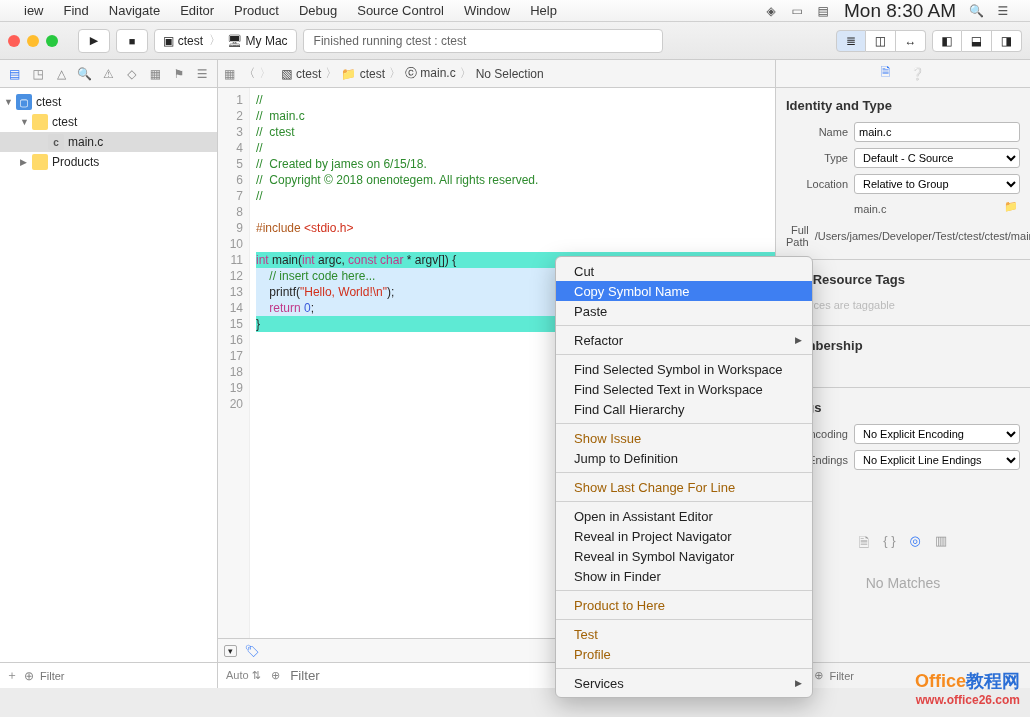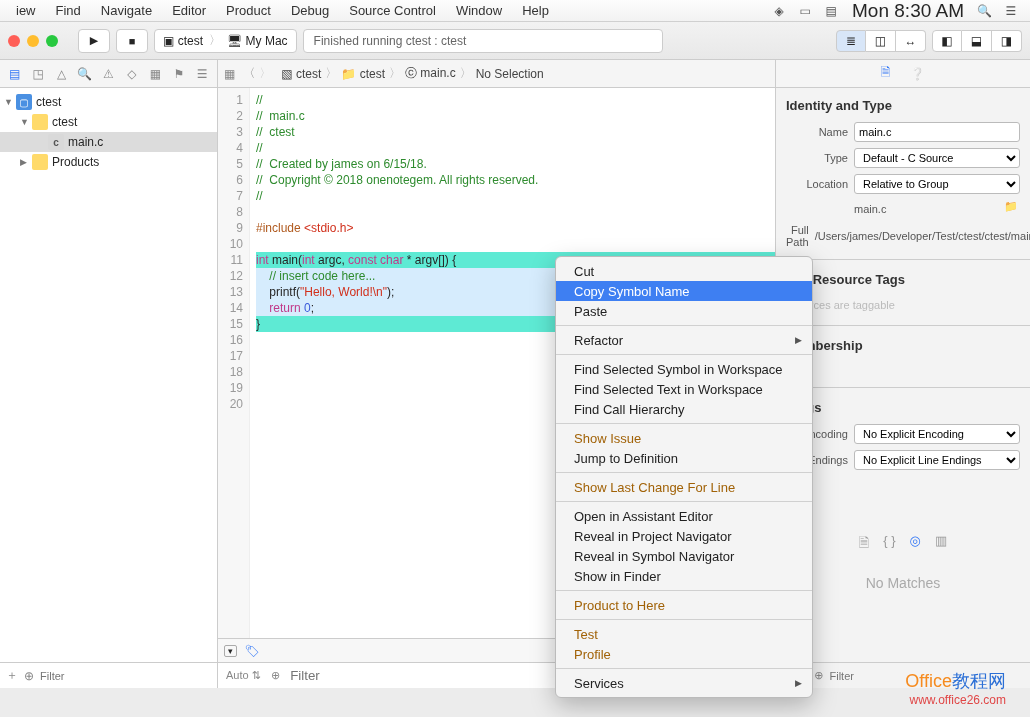--- a/index.html
+++ b/index.html
@@ -1,19 +1,19 @@
 <!DOCTYPE html>
 <html><head>
 <meta charset="utf-8">
 <style>
 * { margin:0; padding:0; box-sizing:border-box; font-family:-apple-system,"Helvetica Neue",Arial,sans-serif; }
 body { width:1030px; height:717px; background:#ececec; font-size:12px; color:#262626; overflow:hidden; position:relative; }
 
 
-.menubar { height:22px; background:linear-gradient(#fdfdfd,#f2f2f2); border-bottom:1px solid #d0d0d0; display:flex; align-items:center; padding:0 6px; }
+.menubar { height:22px; background:linear-gradient(#fdfdfd,#f2f2f2); border-bottom:1px solid #d0d0d0; display:flex; align-items:center; padding:0 14px; }
 .menubar .mitem { padding:0 10px; font-size:13px; color:#333; }
 .menubar .spacer { flex:1; }
 .menubar .ricon { width:18px; height:18px; margin:0 4px; display:flex; align-items:center; justify-content:center; color:#555; }
 .menubar .clock { font-size:19px; margin:0 8px; }
 
 
 .toolbar { height:38px; background:linear-gradient(#f2f2f2,#e8e8e8); border-bottom:1px solid #ccc; display:flex; align-items:center; padding:0 8px; gap:6px; }
 .traffic { display:flex; gap:7px; margin-right:14px; }
 .dot { width:12px; height:12px; border-radius:50%; }
 .dot.red{background:#ff5f57;} .dot.yel{background:#ffbd2e;} .dot.grn{background:#28c940;}
@@ -86,21 +86,21 @@
 .inspbottom { height:26px; border-top:1px solid #ccc; margin:0 -10px -6px; display:flex; align-items:center; padding:0 6px; gap:6px; color:#888; }
 
 
 .ctx { position:absolute; left:555px; top:256px; width:258px; background:#f4f4f4; border:1px solid #bbb; border-radius:6px; box-shadow:0 8px 24px rgba(0,0,0,.25); padding:4px 0; font-size:13px; z-index:50; }
 .ctx .ci { height:20px; display:flex; align-items:center; padding:0 18px; color:#222; position:relative; }
 .ctx .ci.dis { color:#a16207; }
 .ctx .ci.sel { background:#3e7ff2; color:#fff; }
 .ctx .csep { height:1px; background:#d0d0d0; margin:4px 0; }
 .ctx .sub::after { content:"▶"; position:absolute; right:10px; font-size:9px; color:#555; }
 
-.watermark { position:absolute; right:24px; bottom:10px; font-size:18px; font-weight:normal; }
+.watermark { position:absolute; right:10px; bottom:10px; font-size:18px; font-weight:bold; }
 .watermark .o { color:#f68b1f; } .watermark .b { color:#2b6fd6; }
 .watermark .url { font-size:12px; color:#e04646; display:block; text-align:right; }
 </style>
 </head>
 <body>
 
 <div class="menubar">
   <span class="mitem">iew</span>
   <span class="mitem">Find</span>
   <span class="mitem">Navigate</span>

